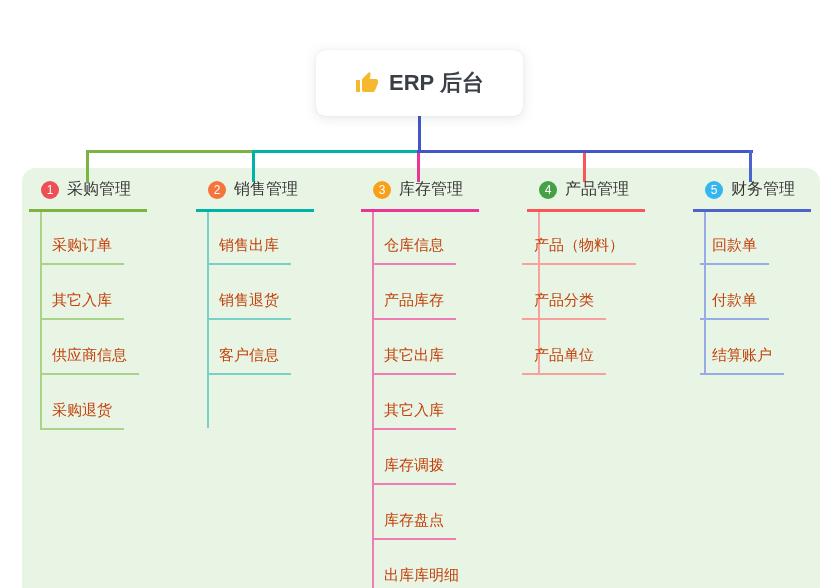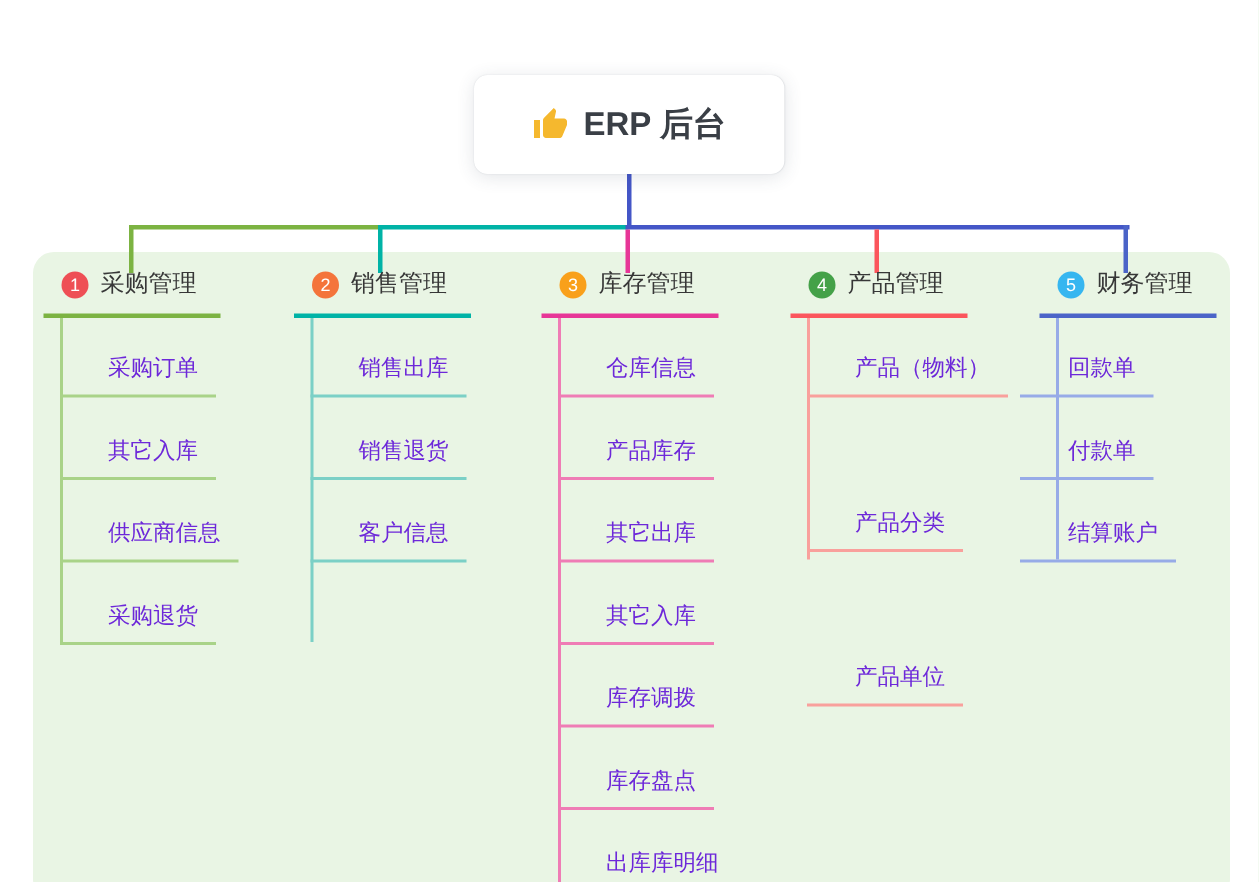--- a/index.html
+++ b/index.html
@@ -41,22 +41,22 @@
   .badge {
     width:18px; height:18px; border-radius:50%; flex:0 0 18px;
     display:flex; align-items:center; justify-content:center;
     color:#fff; font-size:12px; line-height:1;
   }
 
   
   .child-col { position:absolute; top:179px; z-index:3; display:flex; flex-direction:column; }
   .child-row { height:55px; display:flex; align-items:flex-end; }
   .child-box {
-    border-bottom:2px solid #ccc; padding:0 12px 8px 32px;
-    font-size:15px; white-space:nowrap; color:#6d28d9; cursor:default;
+    border-bottom:2px solid #ccc; padding:0 12px 8px 12px;
+    font-size:15px; white-space:nowrap; color:#c2410c; cursor:default;
   }
   .vline { position:absolute; width:2px; z-index:2; }
 </style>
 </head>
 <body>
 
 <div class="canvas">
 
   <div class="panel" id="panel" style="background: rgb(233, 245, 228);"></div>
 
@@ -143,37 +143,37 @@
         </div>
         <div class="child-row">
           <div class="child-box" style="border-bottom-color: rgb(239, 124, 181);">出库库明细</div>
         </div>
       </div>
       <div class="branch-header" style="left: 527px; border-bottom-color: rgb(251, 85, 92);">
         <span class="badge" style="background: rgb(68, 161, 72);">4</span>
         <span>产品管理</span>
       </div>
       <div class="vline" style="left: 538px; top: 179px; height: 163px; background: rgb(249, 160, 156);"></div>
-      <div class="child-col" style="left: 538px; gap: 48px;">
+      <div class="child-col" style="left: 522px;">
         <div class="child-row">
           <div class="child-box" style="border-bottom-color: rgb(249, 160, 156);">产品（物料）</div>
         </div>
         <div class="child-row">
           <div class="child-box" style="border-bottom-color: rgb(249, 160, 156);">产品分类</div>
         </div>
         <div class="child-row">
           <div class="child-box" style="border-bottom-color: rgb(249, 160, 156);">产品单位</div>
         </div>
       </div>
       <div class="branch-header" style="left: 693px; border-bottom-color: rgb(75, 100, 200);">
         <span class="badge" style="background: rgb(54, 182, 240);">5</span>
         <span>财务管理</span>
       </div>
       <div class="vline" style="left: 704px; top: 179px; height: 163px; background: rgb(151, 171, 231);"></div>
-      <div class="child-col" style="left: 680px;">
+      <div class="child-col" style="left: 700px;">
         <div class="child-row">
           <div class="child-box" style="border-bottom-color: rgb(151, 171, 231);">回款单</div>
         </div>
         <div class="child-row">
           <div class="child-box" style="border-bottom-color: rgb(151, 171, 231);">付款单</div>
         </div>
         <div class="child-row">
           <div class="child-box" style="border-bottom-color: rgb(151, 171, 231);">结算账户</div>
         </div>
       </div>

